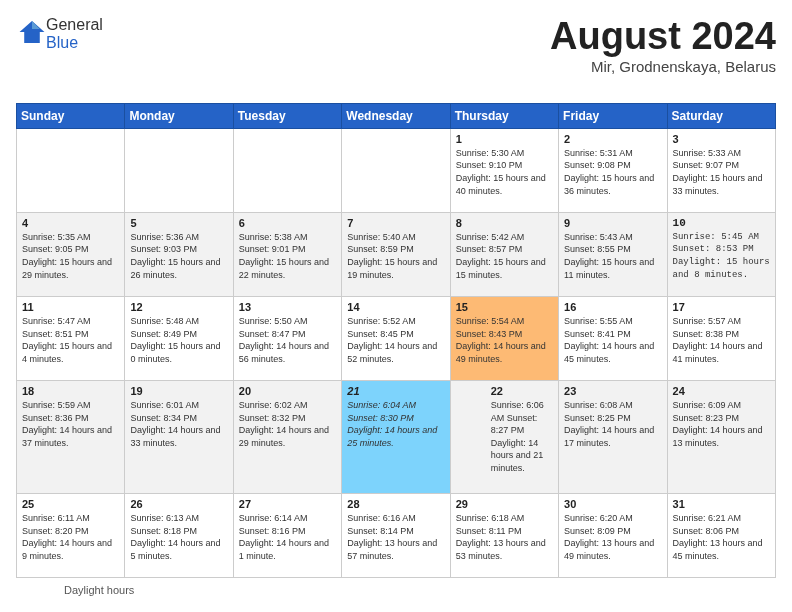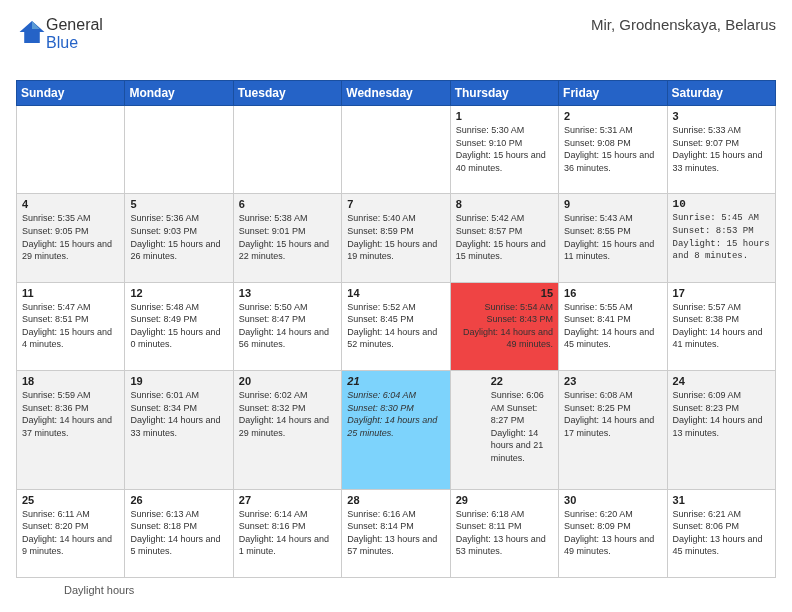--- a/index.html
+++ b/index.html
@@ -115,20 +115,21 @@
         </svg>
       </div>
       <div>
         <div>
           <span class="logo-general">General</span><br>
           <span class="logo-blue">Blue</span>
         </div>
       </div>
     </div>
     <div class="title-block">
+      <div class="month-title">August 2024</div>
       <div class="location">Mir, Grodnenskaya, Belarus</div>
     </div>
   </div>
 
   <table class="calendar">
     <thead>
       <tr>
       <th>Sunday</th>
           <th>Monday</th>
           <th>Tuesday</th>
@@ -239,21 +240,21 @@
 Daylight: 14 hours
 and 56 minutes.</div>
           </td>
           <td style="background: rgb(255, 255, 255);">
             <span class="day-num">14</span>
             <div class="day-info">Sunrise: 5:52 AM
 Sunset: 8:45 PM
 Daylight: 14 hours
 and 52 minutes.</div>
           </td>
-          <td style="background: #ef4444; text-align: right;">
+          <td style="background: #fdba74;">
             <span class="day-num">15</span>
             <div class="day-info">Sunrise: 5:54 AM
 Sunset: 8:43 PM
 Daylight: 14 hours
 and 49 minutes.</div>
           </td>
           <td style="background: rgb(255, 255, 255);">
             <span class="day-num">16</span>
             <div class="day-info">Sunrise: 5:55 AM
 Sunset: 8:41 PM

